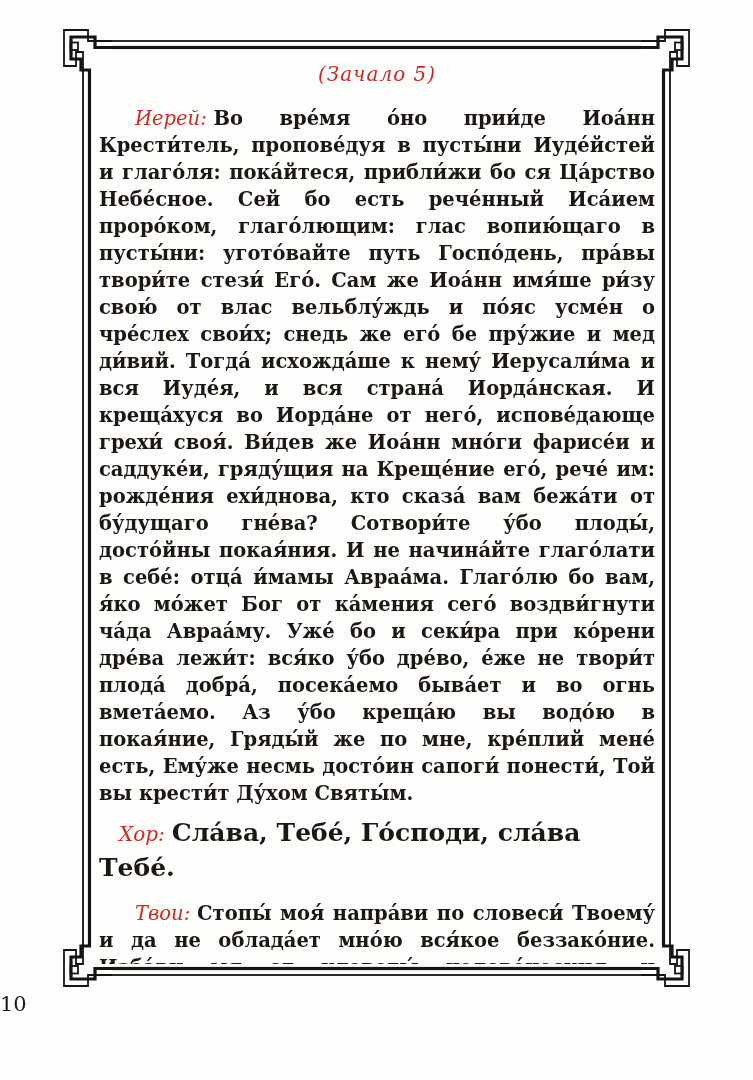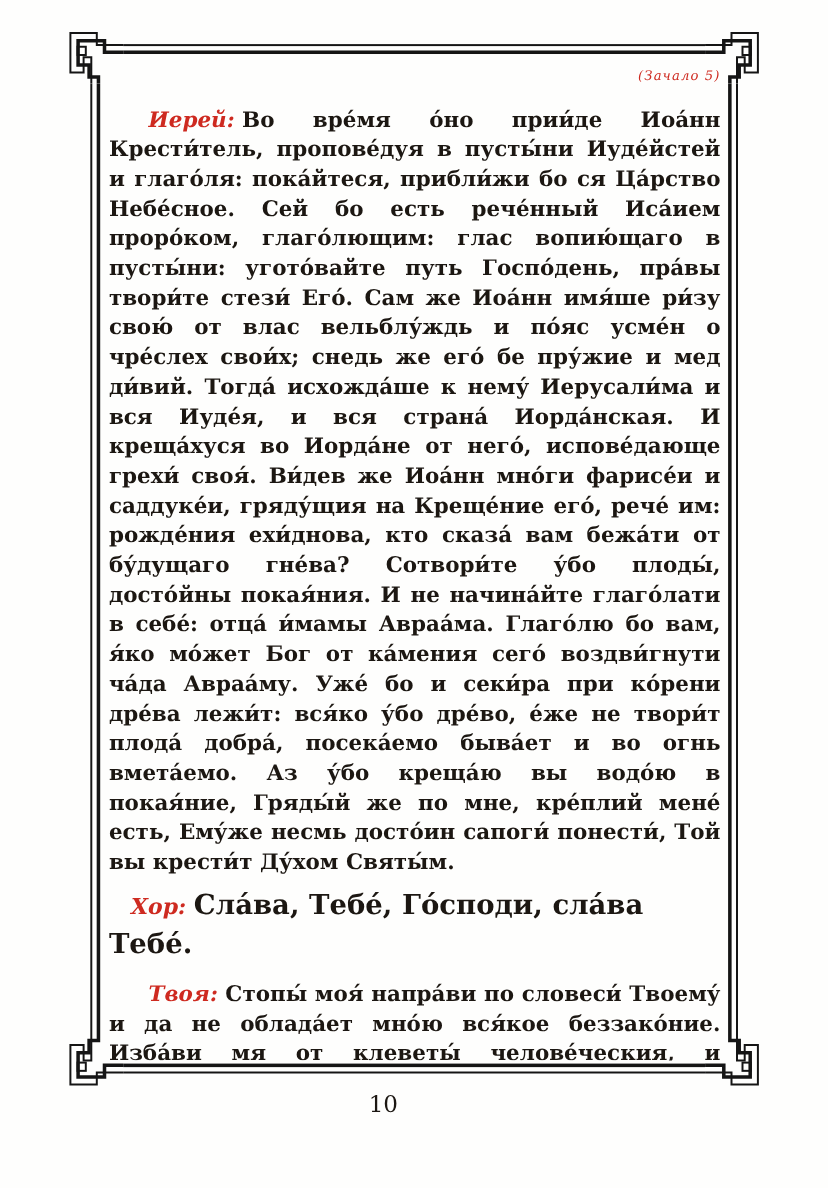--- a/index.html
+++ b/index.html
@@ -26,56 +26,56 @@
   .text-area {
     position: absolute;
     left: 99px;
     top: 52px;
     width: 556px;
     height: 912px;
     overflow: hidden;
     color: #1c1712;
   }
   .zachalo {
-    text-align: right;
+    text-align: center;
     font-style: italic;
-    font-size: 12px;
+    font-size: 20px;
     margin: 10px 0 19px 0;
     letter-spacing: 1px;
   }
   .red { color: #ce2a20; }
   p.body {
     margin: 9px 0;
     font-weight: bold;
     font-size: 19.5px;
     line-height: 27px;
     text-align: justify;
     text-indent: 36px;
   }
   .speaker-label {
-    font-weight: bold;
+    font-weight: normal;
     font-style: italic;
     font-size: 19.5px;
     margin-right: 0.35em;
   }
   p.choir {
     margin: 6px 0 15px 0;
     font-weight: bold;
     font-size: 25px;
     line-height: 34px;
     text-align: left;
     text-indent: 20px;
   }
   p.choir .speaker-label { font-size: 20px; }
   .page-number {
     position: absolute;
     left: 0;
     top: 992px;
     width: 697px;
-    text-align: center;
+    text-align: left;
     font-size: 21px;
     color: #1c1712;
   }
 </style>
 </head>
 <body>
 
 <div class="page">
 
   <svg class="frame-svg" viewBox="0 0 753 1080" xmlns="http://www.w3.org/2000/svg">
@@ -100,19 +100,19 @@
   </svg>
 
   <div class="text-area">
 
     <div class="zachalo red">(Зачало 5)</div>
 
     <p class="body"><span class="speaker-label red">Иерей:</span><span>Во вре́мя о́но прии́де Иоа́нн Крести́тель, пропове́дуя в пусты́ни Иуде́йстей и глаго́ля: пока́йтеся, прибли́жи бо ся Ца́рство Небе́сное. Сей бо есть рече́нный Иса́ием проро́ком, глаго́лющим: глас вопию́щаго в пусты́ни: угото́вайте путь Госпо́день, пра́вы твори́те стези́ Его́. Сам же Иоа́нн имя́ше ри́зу свою́ от влас вельблу́ждь и по́яс усме́н о чре́слех свои́х; снедь же его́ бе пру́жие и мед ди́вий. Тогда́ исхожда́ше к нему́ Иерусали́ма и вся Иуде́я, и вся страна́ Иорда́нская. И креща́хуся во Иорда́не от него́, испове́дающе грехи́ своя́. Ви́дев же Иоа́нн мно́ги фарисе́и и саддуке́и, гряду́щия на Креще́ние его́, рече́ им: рожде́ния ехи́днова, кто сказа́ вам бежа́ти от бу́дущаго гне́ва? Сотвори́те у́бо плоды́, досто́йны покая́ния. И не начина́йте глаго́лати в себе́: отца́ и́мамы Авраа́ма. Глаго́лю бо вам, я́ко мо́жет Бог от ка́мения сего́ воздви́гнути ча́да Авраа́му. Уже́ бо и секи́ра при ко́рени дре́ва лежи́т: вся́ко у́бо дре́во, е́же не твори́т плода́ добра́, посека́емо быва́ет и во огнь вмета́емо. Аз у́бо креща́ю вы водо́ю в покая́ние, Гряды́й же по мне, кре́плий мене́ есть, Ему́же несмь досто́ин сапоги́ понести́, Той вы крести́т Ду́хом Святы́м.</span></p>
 
     <p class="choir"><span class="speaker-label red">Хор:</span><span>Сла́ва, Тебе́, Го́споди, сла́ва Тебе́.</span></p>
 
-    <p class="body"><span class="speaker-label red">Твоя:</span><span>Стопы́ моя́ напра́ви по словеси́ Твоему́ и да не облада́ет мно́ю вся́кое беззако́ние. Изба́ви мя от клеветы́ челове́ческия, и сохраню́ за́поведи Твоя́. Лице́ Твое́ просвети́ на раба́ Твоего́ и нау́чи мя оправда́нием Твои́м.</span></p>
+    <p class="body"><span class="speaker-label red">Твои:</span><span>Стопы́ моя́ напра́ви по словеси́ Твоему́ и да не облада́ет мно́ю вся́кое беззако́ние. Изба́ви мя от клеветы́ челове́ческия, и сохраню́ за́поведи Твоя́. Лице́ Твое́ просвети́ на раба́ Твоего́ и нау́чи мя оправда́нием Твои́м.</span></p>
 
   </div>
 
   <div class="page-number">10</div>
 
 </div>
 
 </body></html>

